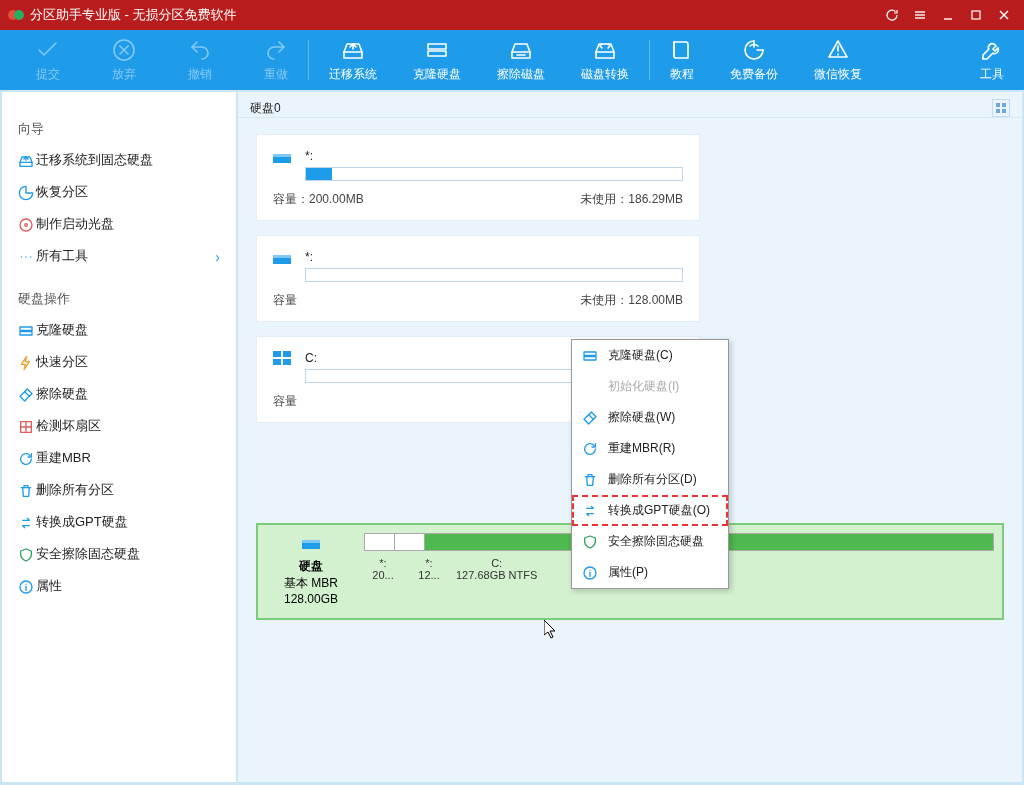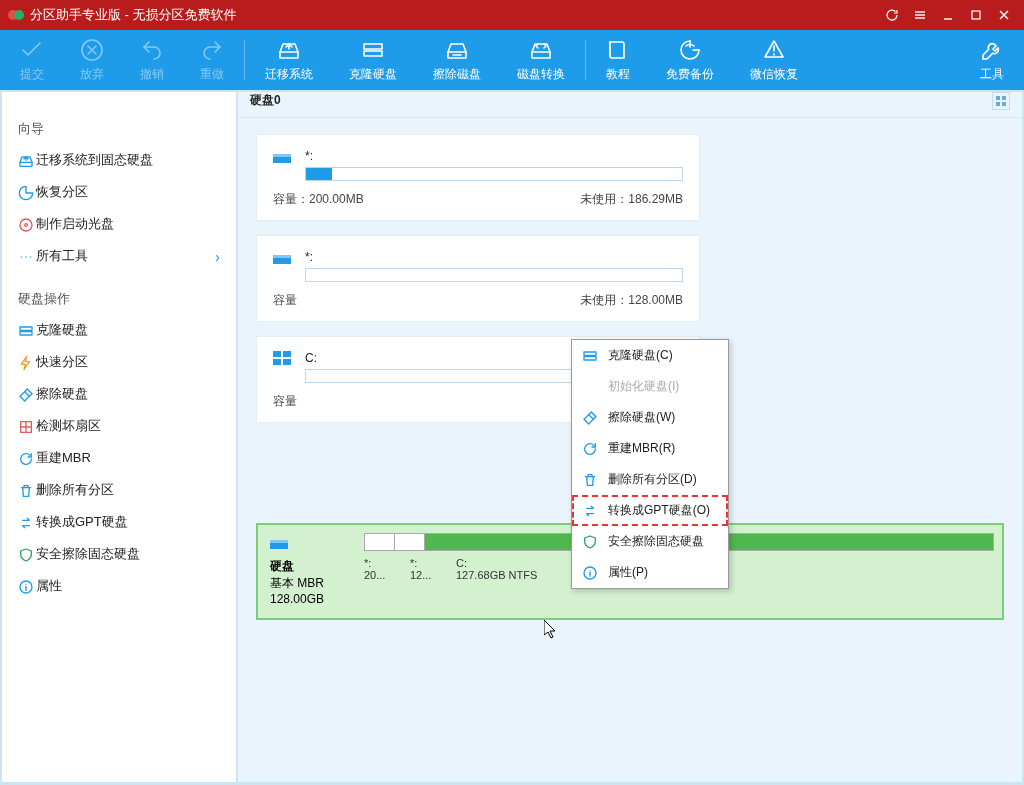--- a/index.html
+++ b/index.html
@@ -7,45 +7,45 @@
 
 .titlebar { height: 30px; background: #b91c1c; display: flex; align-items: center; padding: 0 8px; color: #fff; font-size: 13px; }
 .titlebar .logo { width: 16px; height: 16px; margin-right: 6px; }
 .titlebar .title { flex: 1; }
 .titlebar .winbtn { width: 24px; height: 24px; display: flex; align-items: center; justify-content: center; margin-left: 4px; cursor: pointer; }
 
 .toolbar { height: 60px; background: #1e9be9; display: flex; align-items: center; padding: 0 20px; color: #fff; }
 .toolbar .grp { display: flex; gap: 36px; }
 .toolbar .sep { width: 1px; height: 40px; background: rgba(255,255,255,0.3); margin: 0 20px; }
 .toolbar .item { display: flex; flex-direction: column; align-items: center; font-size: 12px; gap: 4px; cursor: pointer; }
-.toolbar .item.disabled { opacity: 0.45; }
+.toolbar .item.disabled { opacity: 0.45; margin-left: 16px; }
 .toolbar .icon { width: 24px; height: 24px; }
 
 .body { display: flex; height: 694px; padding: 1px; }
 .sidebar { width: 234px; background: #fff; margin: 1px; padding: 20px 0; font-size: 13px; color: #333; }
 .sidebar .sec { padding: 8px 16px 6px; font-size: 13px; color: #555; }
 .sidebar .link { display: flex; align-items: flex-end; padding: 7px 16px; cursor: pointer; gap: 2px; color: #222; }
 .sidebar .link .ico { width: 16px; height: 16px; flex-shrink: 0; }
 .sidebar .link .chev { margin-left: auto; color: #1e9be9; font-size: 14px; }
 
 .main { flex: 1; margin: 1px; background: #eaf4fc; position: relative; }
-.diskheader { height: 26px; background: #eaf4fc; display: flex; align-items: flex-start; padding: 0 12px; font-size: 12px; font-weight: bold; color: #222; border-bottom: 1px solid #d8e8f4; }
+.diskheader { height: 26px; background: #eaf4fc; display: flex; align-items: flex-end; padding: 0 12px; font-size: 12px; font-weight: normal; color: #222; border-bottom: 1px solid #d8e8f4; }
 .diskheader .viewbtn { margin-left: auto; width: 18px; height: 18px; border: 1px solid #c3dcef; display: flex; align-items: center; justify-content: center; }
 
 .disks { padding: 16px 18px; position: relative; }
 .diskcard { background: #fff; border: 1px solid #e2edf6; padding: 14px 16px 12px; margin-bottom: 14px; width: 444px; }
 .diskcard .row1 { display: flex; align-items: flex-start; gap: 14px; }
 .diskcard .dicon { width: 18px; height: 14px; margin-top: 2px; }
 .diskcard .info { flex: 1; }
 .diskcard .dname { font-size: 12px; color: #222; margin-bottom: 4px; }
 .diskcard .bar { height: 14px; border: 1px solid #bcd6ec; position: relative; overflow: hidden; }
 .diskcard .bar .fill { position: absolute; left: 0; top: 0; bottom: 0; background: #1e9be9; }
 .diskcard .stats { display: flex; justify-content: space-between; font-size: 12px; color: #444; margin-top: 10px; }
 
-.summary { margin: 70px 18px 0; border: 2px solid #7ccc7c; background: #d3f0cf; padding: 8px; display: flex; gap: 8px; font-size: 12px; }
+.summary { margin: 70px 18px 0; border: 2px solid #7ccc7c; background: #d3f0cf; padding: 8px; display: flex; gap: 8px; font-size: 12px; text-align: center; }
 .summary .left { width: 90px; padding: 4px; }
 .summary .left .dicon2 { width: 18px; height: 14px; margin-bottom: 4px; }
 .summary .track { flex: 1; }
 .summary .trackbar { height: 18px; background: #fff; border: 1px solid #aaa; display: flex; margin-bottom: 6px; }
 .summary .seg { border-right: 1px solid #aaa; }
 .summary .seg:last-child { border-right: none; }
 .summary .labels { display: flex; gap: 8px; }
 .summary .lab { font-size: 11px; color: #333; }
 
 .context { position: absolute; left: 333px; top: 247px; width: 158px; background: #fff; border: 1px solid #999; box-shadow: 2px 2px 6px rgba(0,0,0,0.2); font-size: 12px; z-index: 100; }

